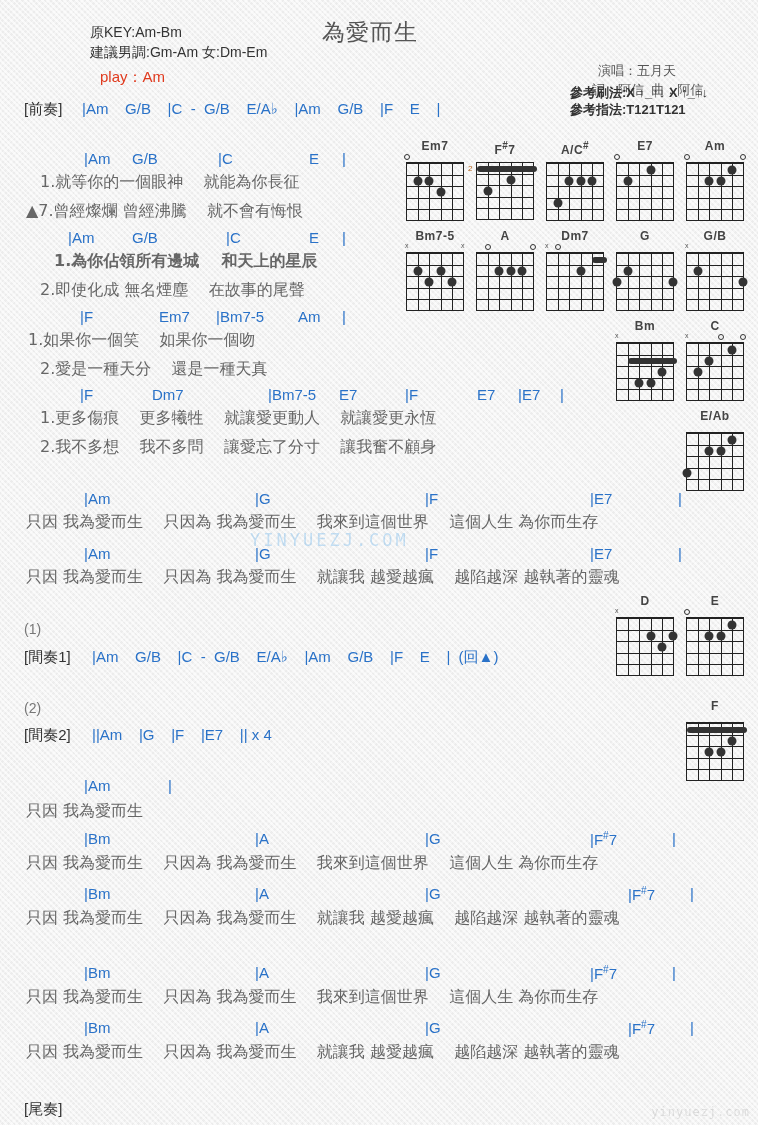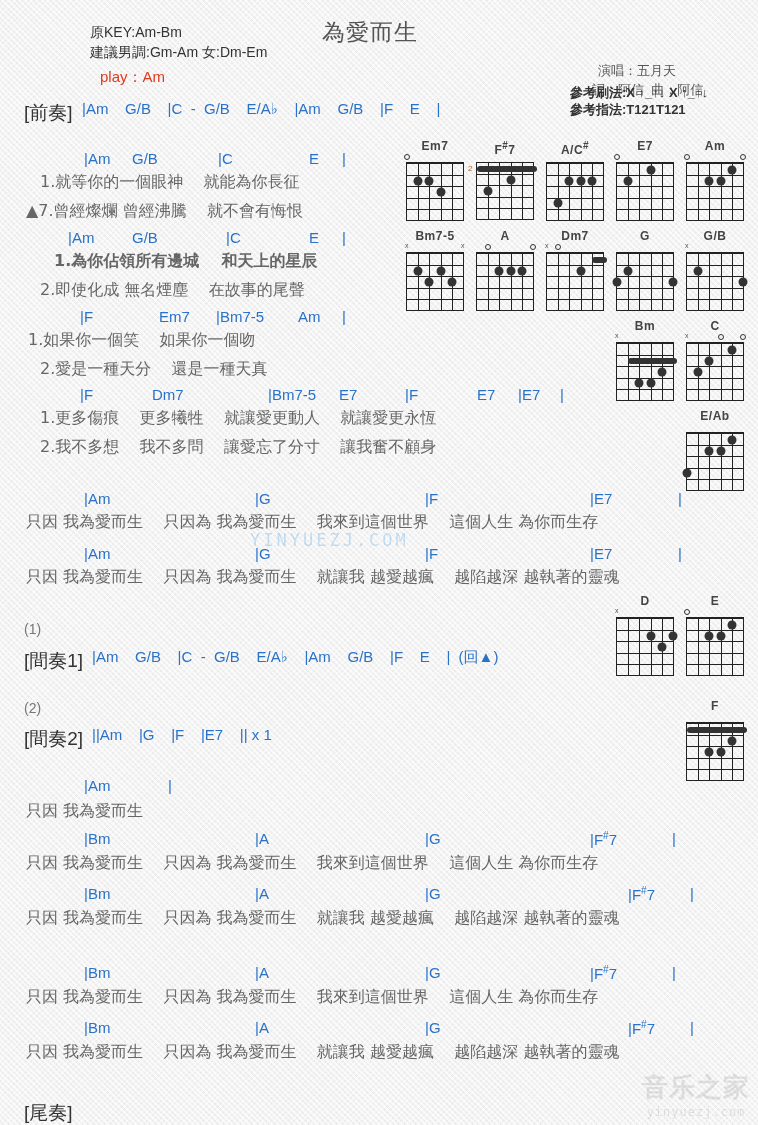--- a/index.html
+++ b/index.html
@@ -30,21 +30,21 @@
   }
   .keyline{font-size:14px;color:#333;}
   .playline{font-size:15px;color:#e03a1e;}
   .credit{font-size:13px;color:#555;margin-top:16px;}
   .ref{font-size:13px;color:#333;font-weight:bold;}
 
   
   .chord{color:#2a72c8;font-size:15px;}
   .chordrow{color:#2a72c8;font-size:15px;letter-spacing:0px;}
   .lyric{color:#666;font-size:16px;font-family:"DejaVu Sans","Liberation Sans",sans-serif;}
-  .sect{color:#333;font-size:19px;}
+  .sect{color:#333;font-size:15px;}
   .num{color:#777;font-size:14px;}
   .sup{font-size:10px;vertical-align:super;}
 
   
   .diag{position:absolute;width:62px;}
   .diag .nm{
     text-align:center;font-size:12px;color:#444;font-weight:bold;
     height:14px;line-height:14px;letter-spacing:.5px;
   }
   .diag .marks{height:9px;position:relative;}
@@ -140,21 +140,21 @@
     <div class="abs" id="ca2" style="left:0;top:545px;width:758px;height:20px;"><span class="chord abs" style="left: 84px; top: 0px;">|Am</span><span class="chord abs" style="left: 255px; top: 0px;">|G</span><span class="chord abs" style="left: 425px; top: 0px;">|F</span><span class="chord abs" style="left: 590px; top: 0px;">|E7</span><span class="chord abs" style="left: 678px; top: 0px;">|</span></div>
     <div class="abs lyric" style="left:26px;top:567px;">只因 我為愛而生    只因為 我為愛而生    就讓我 越愛越瘋    越陷越深 越執著的靈魂</div>
   </div>
 
   <div class="abs num" style="left:24px;top:621px;">(1)</div>
   <div class="abs sect" style="left:24px;top:648px;">[間奏1]</div>
   <div class="abs chordrow" style="left:92px;top:648px;">|Am    G/B    |C  -  G/B    E/A♭    |Am    G/B    |F    E    |  (回▲)</div>
 
   <div class="abs num" style="left:24px;top:700px;">(2)</div>
   <div class="abs sect" style="left:24px;top:726px;">[間奏2]</div>
-  <div class="abs chordrow" style="left:92px;top:726px;">||Am    |G    |F    |E7    || x 1</div>
+  <div class="abs chordrow" style="left:92px;top:726px;">||Am    |G    |F    |E7    || x 4</div>
 
   <div>
     <div class="abs" id="cbp" style="left:0;top:777px;width:758px;height:20px;"><span class="chord abs" style="left: 84px; top: 0px;">|Am</span><span class="chord abs" style="left: 168px; top: 0px;">|</span></div>
     <div class="abs lyric" style="left:26px;top:801px;">只因 我為愛而生</div>
   </div>
 
   <div id="bm-rows">
       <div>
         <div class="abs" id="bmrow0" style="left: 0px; top: 830px; width: 758px; height: 20px;"><span class="chord abs" style="left: 84px; top: 0px;">|Bm</span><span class="chord abs" style="left: 255px; top: 0px;">|A</span><span class="chord abs" style="left: 425px; top: 0px;">|G</span><span class="chord abs" style="left: 590px; top: 0px;">|F<span class="sup">#</span>7</span><span class="chord abs" style="left: 672px; top: 0px;">|</span></div>
         <div class="abs lyric" style="left: 26px; top: 853px;">只因 我為愛而生    只因為 我為愛而生    我來到這個世界    這個人生 為你而生存</div>
@@ -351,15 +351,14 @@
           <div class="dot" style="left: 33.6px; top: 28px;"></div>
         </div>
       </div>
     </div>
 </div>
 
 <div class="wm-mid">
   <div class="t2">YINYUEZJ.COM</div>
 </div>
 <div class="wm-br">
-  <div class="b1">音乐之家</div>
   <div class="b2">yinyuezj.com</div>
 </div>
 
 </body></html>

